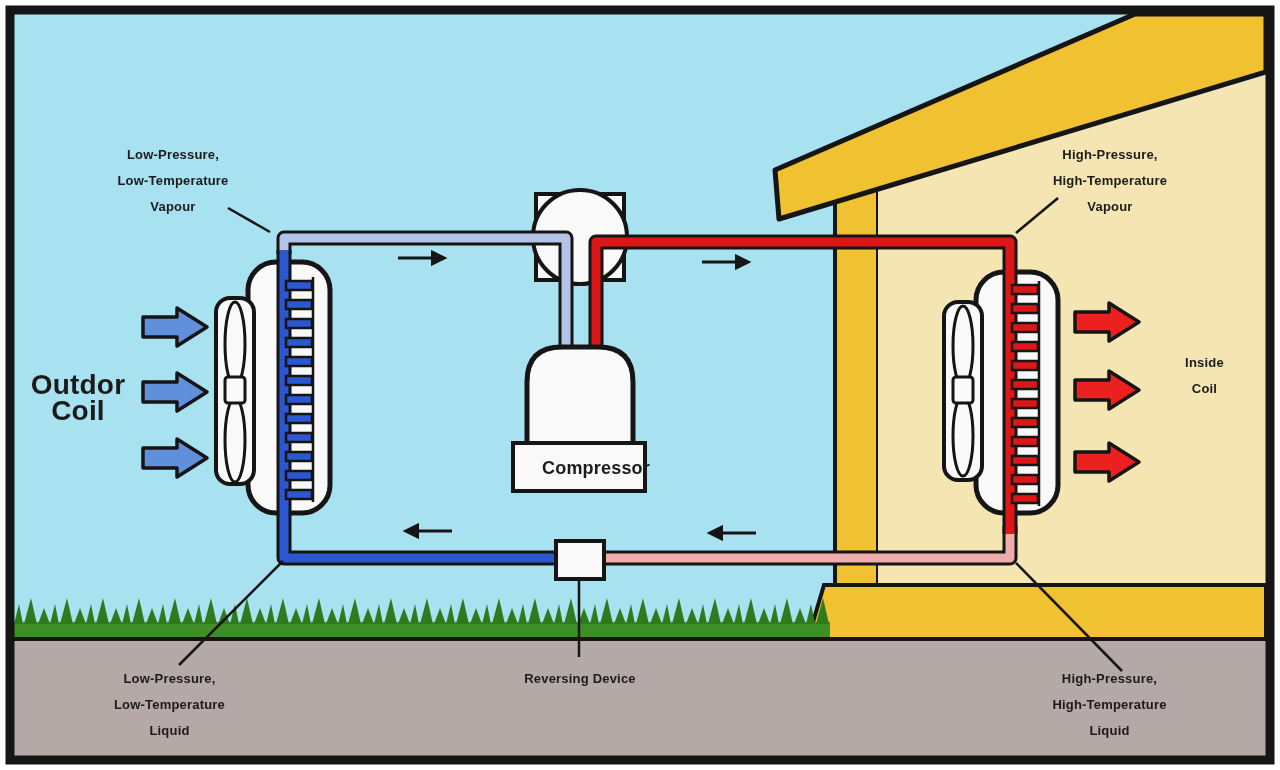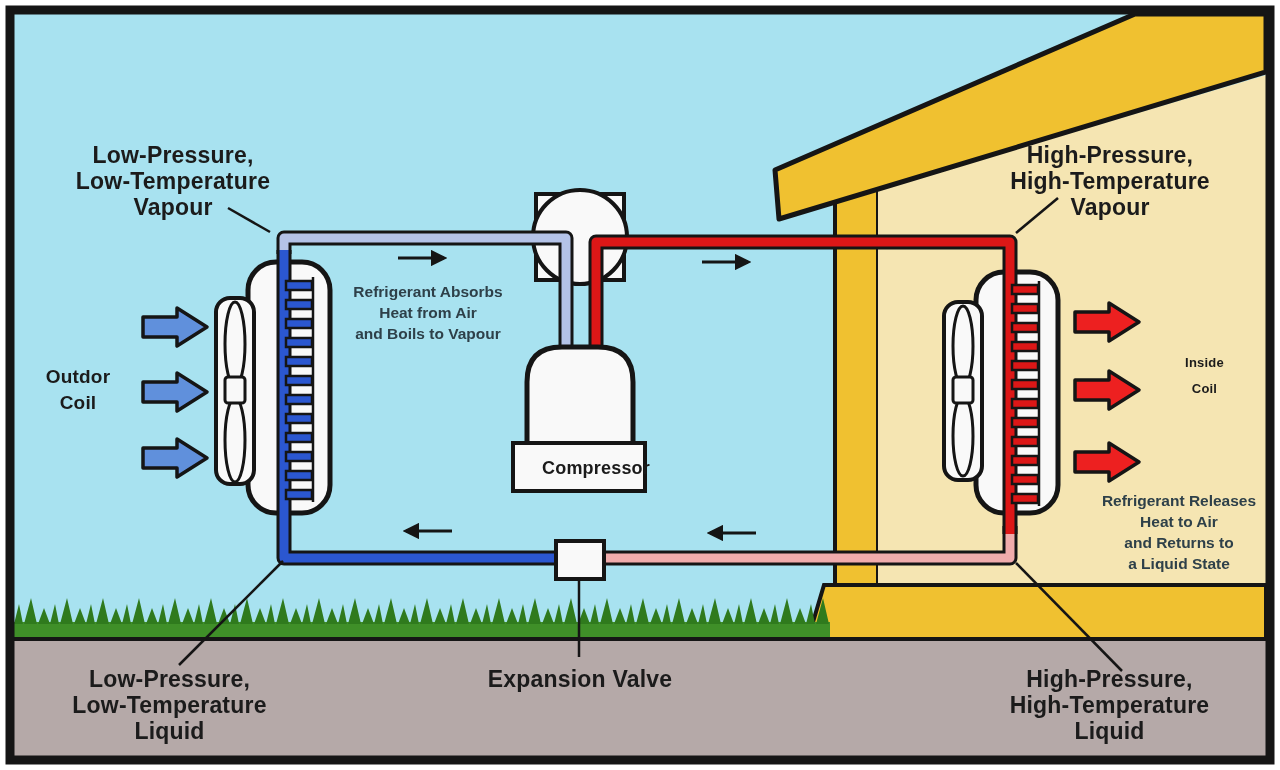--- a/index.html
+++ b/index.html
@@ -1,21 +1,21 @@
 <!DOCTYPE html>
 <html style="--sky: #a8e2f0; --ground: #b5a9a8; --grass: #3f8f28; --grass_dark: #2f7a1d; --house_gold: #f0c130; --house_cream: #f5e5b2; --unit_fill: #f9f9f9; --outline: #151515; --pipe_low_vapour: #b4c3e8; --pipe_low_liquid: #2b57d0; --pipe_high_vapour: #dc1717; --pipe_high_liquid: #f0acac; --cold_arrow: #6090dc; --hot_arrow: #ed2020; --label_text: #1b1b1b; --note_text: #2e4049;"><head>
 <meta charset="utf-8">
 <style>
   html,body{margin:0;padding:0;background:#ffffff;}
   #stage{position:relative;width:1280px;height:770px;background:#ffffff;overflow:hidden;
          font-family:"Liberation Sans",sans-serif;}
   svg{position:absolute;left:0;top:0;}
   .lbl{position:absolute;font-weight:bold;color:var(--label_text,#1b1b1b);
        text-align:center;white-space:pre-line;pointer-events:none;
-       font-size:23px;line-height:26px;letter-spacing:0.2px;}
+       font-size:13px;line-height:26px;letter-spacing:0.2px;}
   .lbl.note{font-size:15.5px;line-height:21px;color:var(--note_text,#2e4049);letter-spacing:0;}
   .lbl.small{font-size:18px;line-height:22px;margin-left:16px;}
 </style>
 </head>
 <body>
 
 <div id="stage">
 
 <svg width="1280" height="770" viewBox="0 0 1280 770">
   <defs>
@@ -155,33 +155,26 @@
 
   <rect x="10" y="10" width="1260" height="750" fill="none" stroke="var(--outline,#151515)" stroke-width="9"></rect>
 </svg>
 
 <div class="lbl" style="left:58px;top:142px;width:230px;">Low-Pressure,
 Low-Temperature
 Vapour</div>
 <div class="lbl" style="left:1000px;top:142px;width:220px;">High-Pressure,
 High-Temperature
 Vapour</div>
-<div class="lbl" style="left:18px;top:364px;width:120px;font-size:19px;">Outdor
+<div class="lbl" style="left:18px;top:372px;width:120px;font-size:28px;">Outdor
 Coil</div>
 <div class="lbl" style="left:1148px;top:350px;width:113px;font-size:13px;">Inside
 Coil</div>
-<div class="lbl note" style="left:328px;top:281px;width:200px;">Refrigerant Absorbs
-Heat from Air
-and Boils to Vapour</div>
-<div class="lbl note" style="left:1086px;top:490px;width:186px;">Refrigerant Releases
-Heat to Air
-and Returns to
-a Liquid State</div>
 <div class="lbl small" style="left:516px;top:457px;width:128px;">Compressor</div>
-<div class="lbl" style="left:455px;top:666px;width:250px;">Expansion Valve</div>
+<div class="lbl" style="left:455px;top:666px;width:250px;">Reversing Device</div>
 <div class="lbl" style="left:52px;top:666px;width:235px;">Low-Pressure,
 Low-Temperature
 Liquid</div>
 <div class="lbl" style="left:992px;top:666px;width:235px;">High-Pressure,
 High-Temperature
 Liquid</div>
 
 </div>
 
 </body></html>

